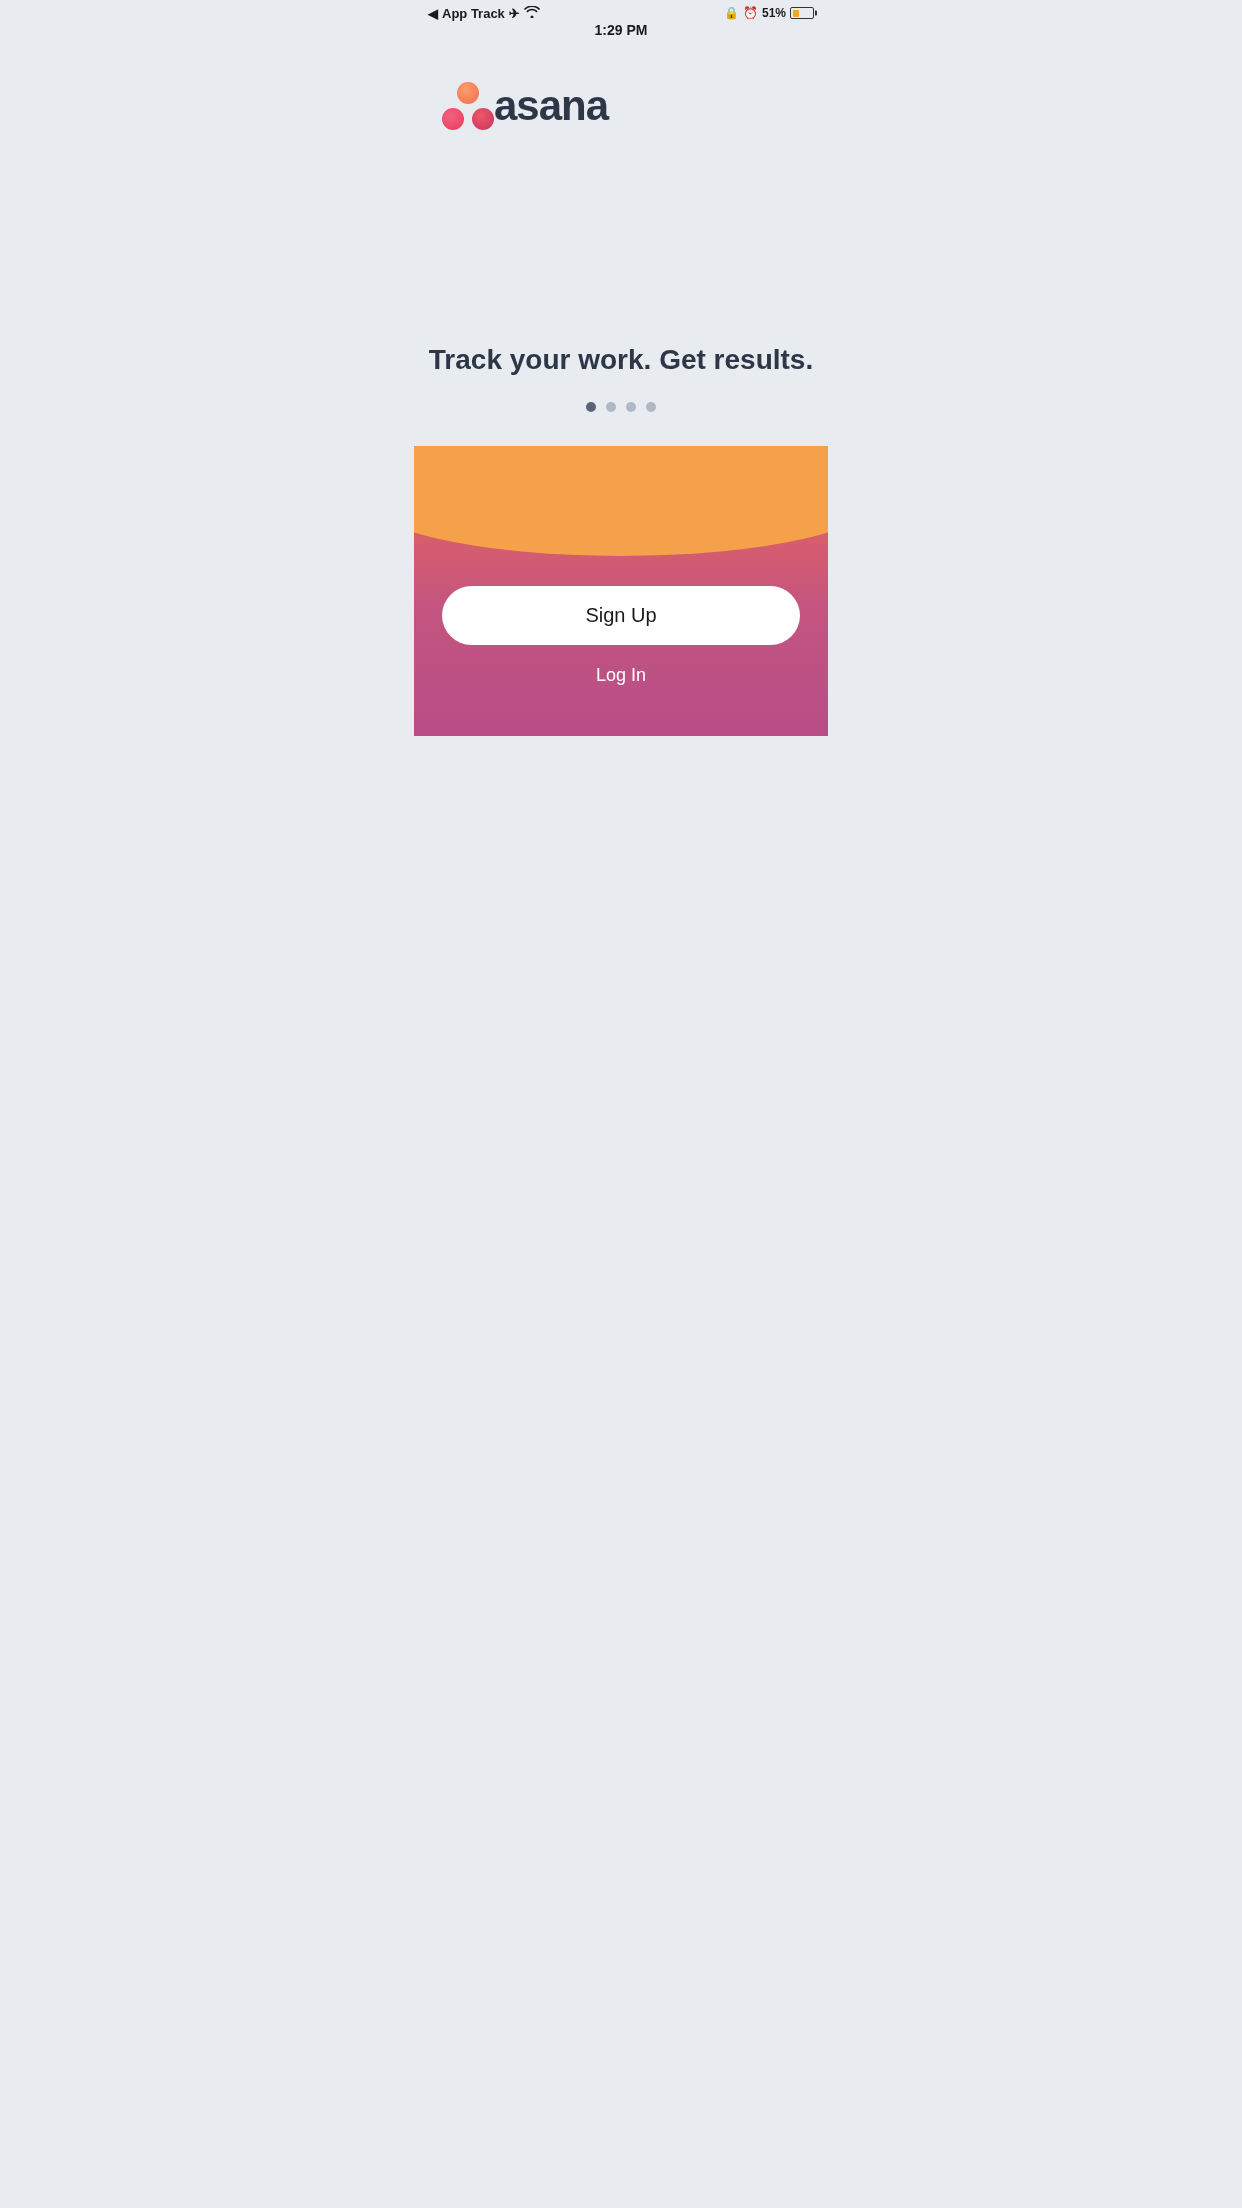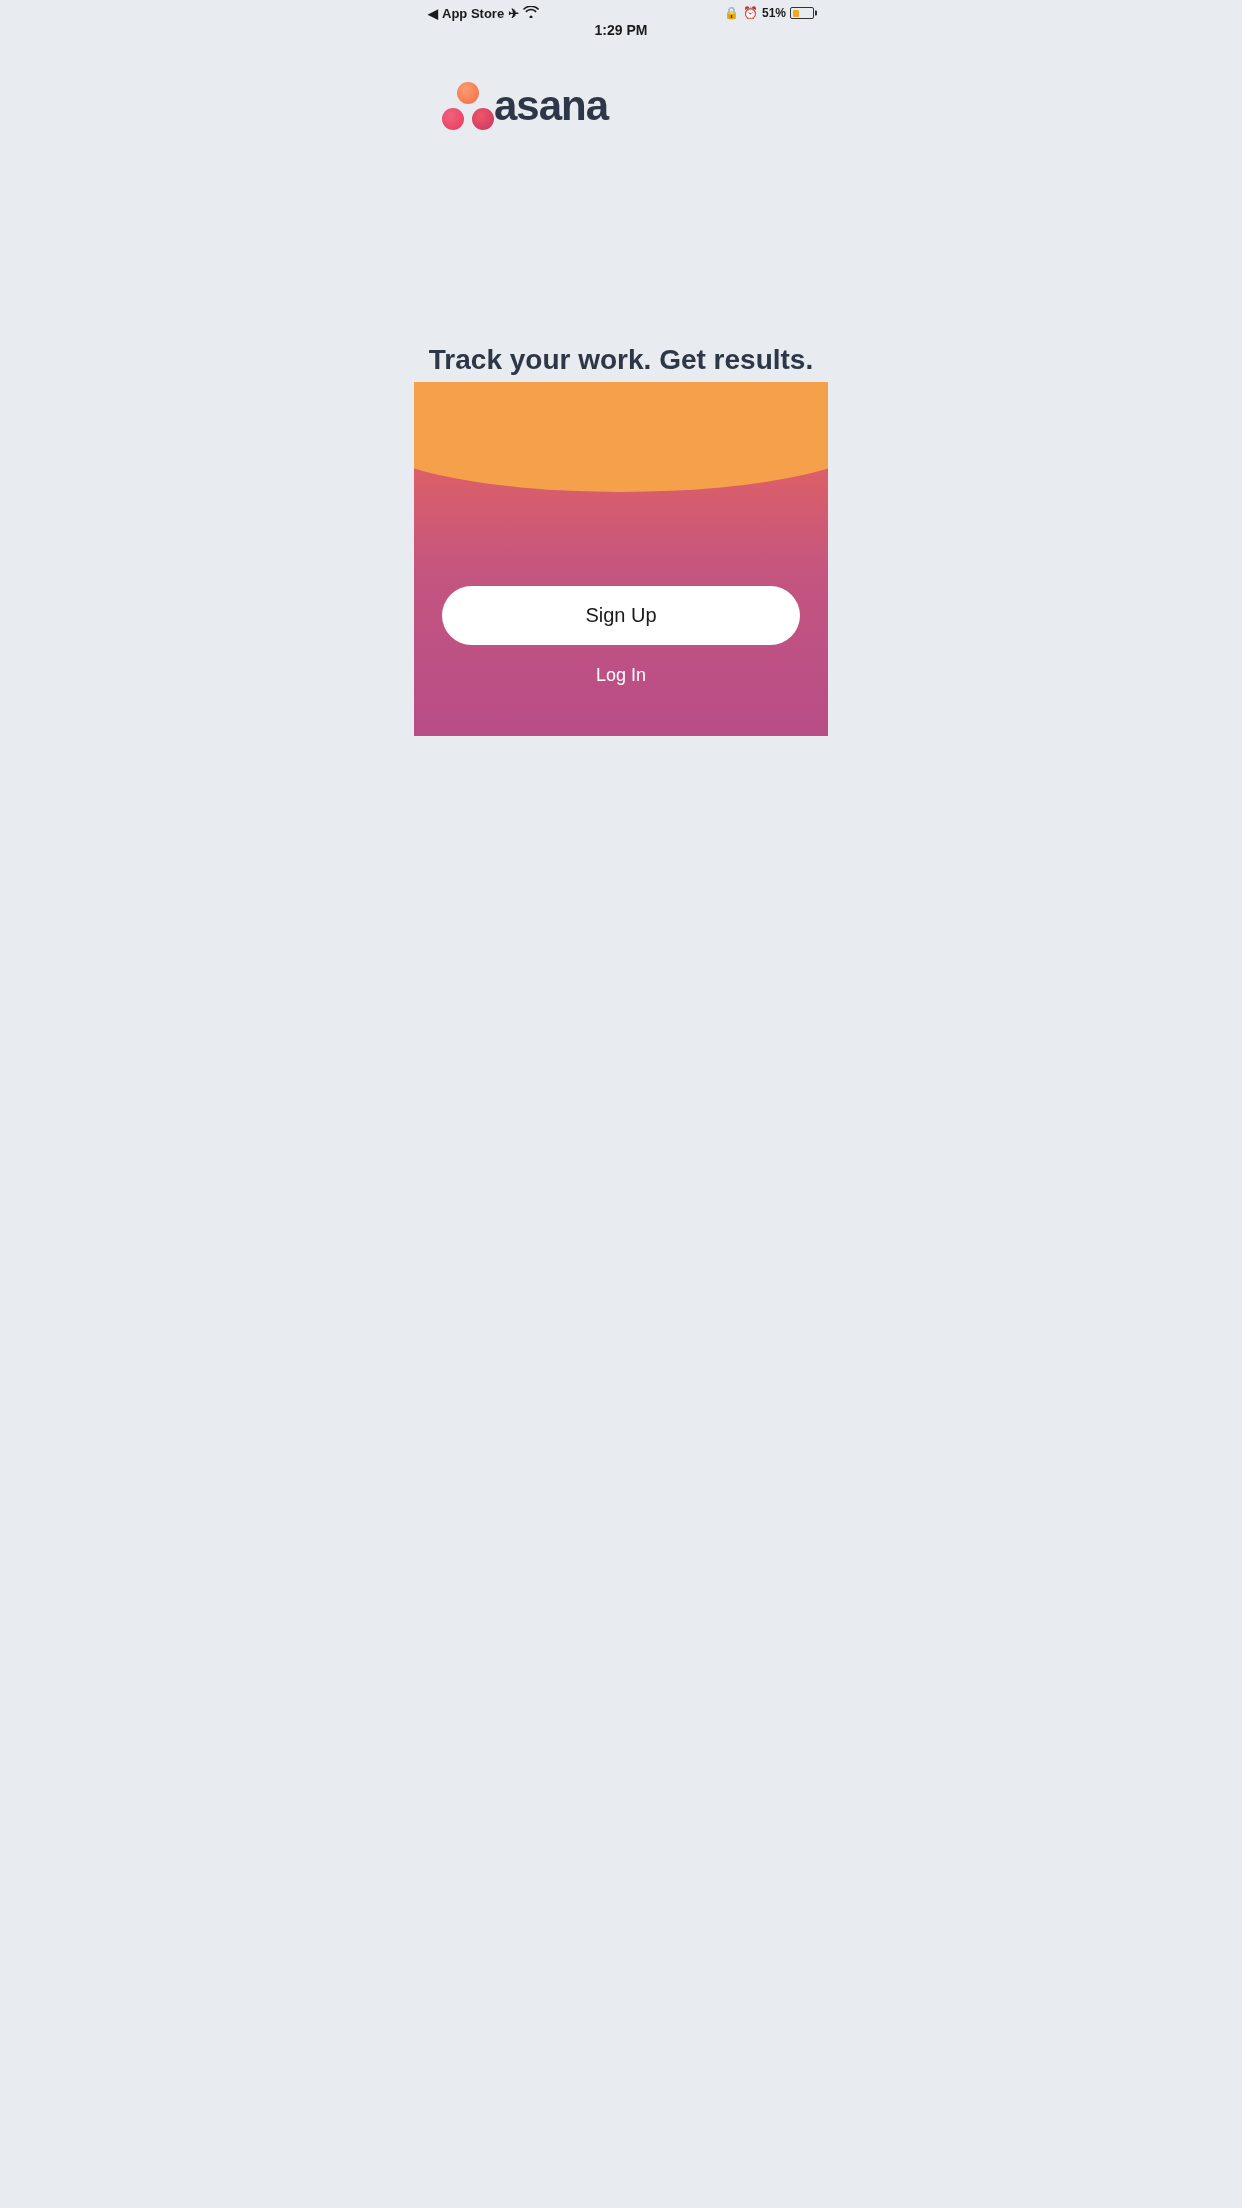--- a/index.html
+++ b/index.html
@@ -194,21 +194,21 @@
     .dot.active {
       background: #5a6475;
     }
 
     
     .bottom-section {
       position: absolute;
       bottom: 0;
       left: 0;
       right: 0;
-      height: 354px;
+      height: 290px;
       overflow: hidden;
     }
 
     .wave-bg {
       position: absolute;
       top: 0;
       left: 0;
       right: 0;
       bottom: 0;
     }
@@ -278,21 +278,21 @@
     }
   </style>
 </head>
 <body>
 
 <div class="page">
 
   <div class="status-bar">
     <div class="status-left">
       <span>◀</span>
-      <span>App Store</span>
+      <span>App Track</span>
       <span>✈</span>
       <span>
         <svg width="16" height="12" viewBox="0 0 16 12" fill="none">
           <path d="M8 9.5a1.5 1.5 0 1 1 0 3 1.5 1.5 0 0 1 0-3z" fill="#1a1a1a"></path>
           <path d="M3.5 6.5C4.9 5.1 6.4 4.3 8 4.3s3.1.8 4.5 2.2l1.2-1.2C12.1 3.7 10.2 2.8 8 2.8s-4.1.9-5.7 2.5l1.2 1.2z" fill="#1a1a1a"></path>
           <path d="M1 4C2.9 2.1 5.3 1 8 1s5.1 1.1 7 3l1.1-1.1C14.1.7 11.2-.5 8-.5S1.9.7 0 2.9L1 4z" fill="#1a1a1a"></path>
         </svg>
       </span>
     </div>
     <div class="status-center">1:29 PM</div>

